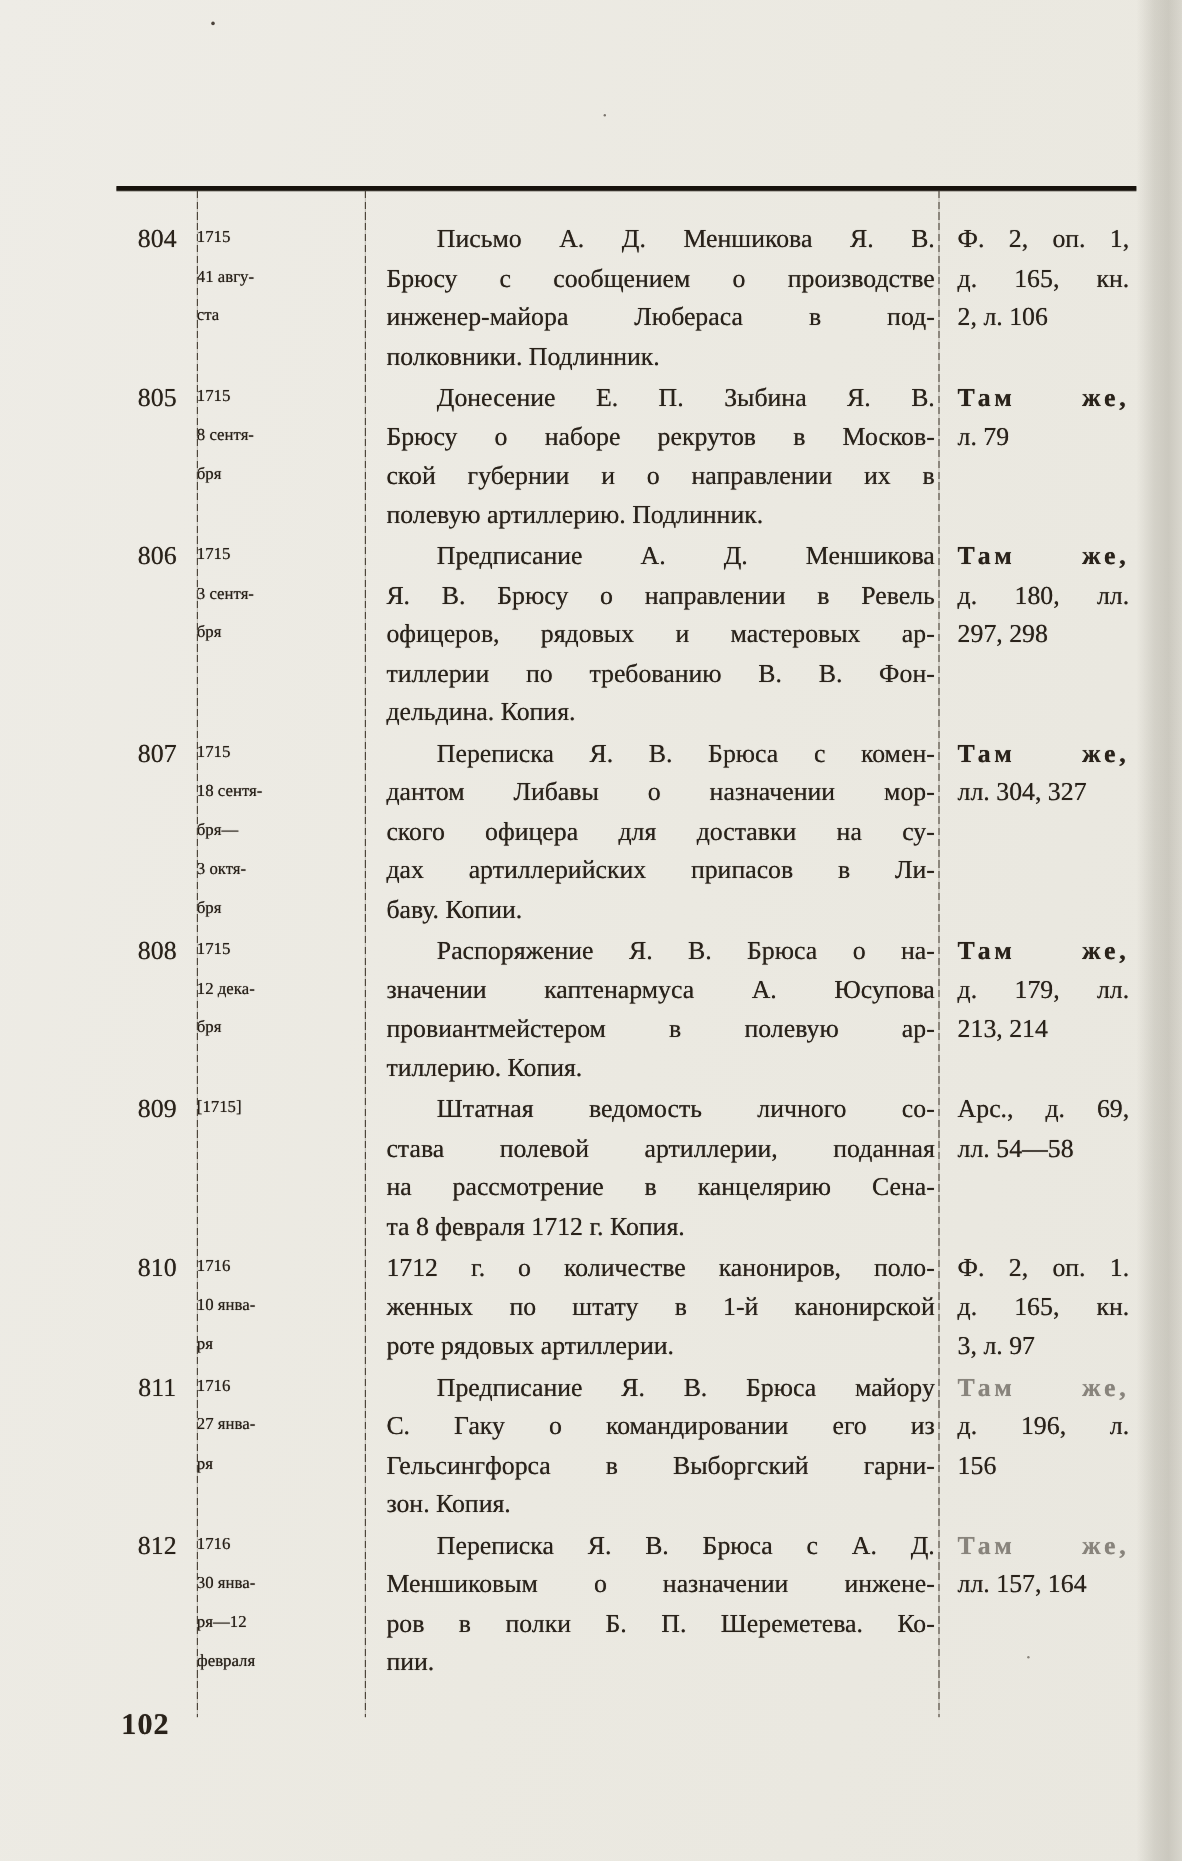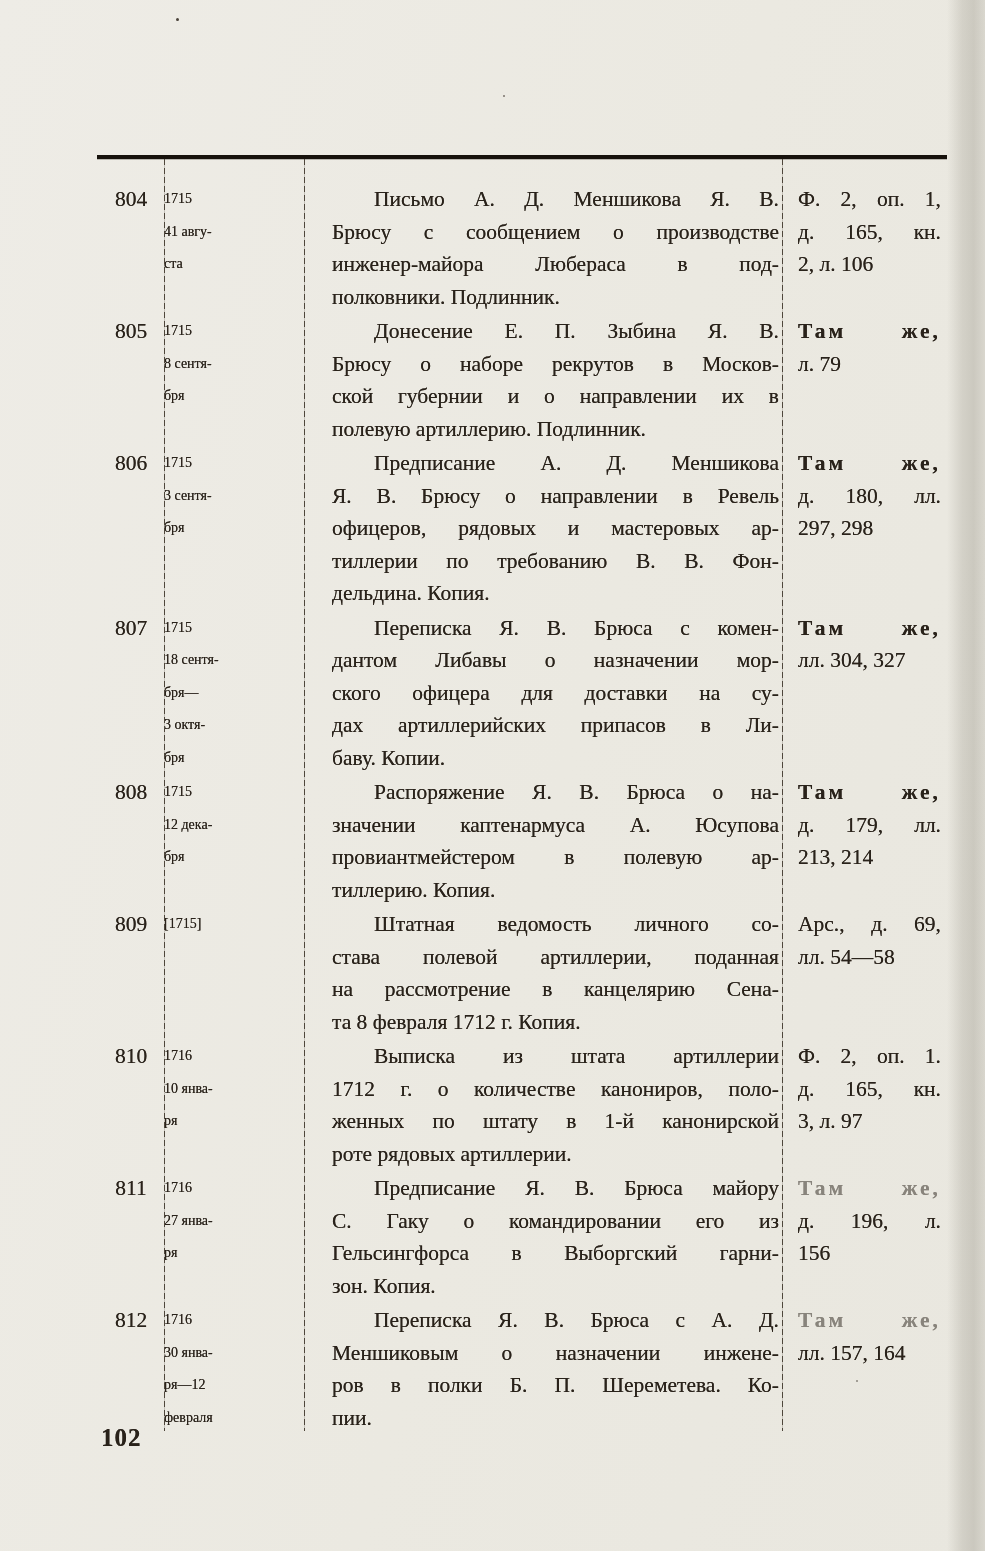--- a/index.html
+++ b/index.html
@@ -51,21 +51,21 @@
     font-size: 21.5px; line-height: 32.5px;
   }
   .c-date {
     width: 140px; flex: 0 0 140px;
     text-align: center;
     font-size: 14px; line-height: 32.5px;
   }
   .c-desc {
     width: 478px; flex: 0 0 478px;
     box-sizing: border-box;
-    padding: 0 3px 0 28px;
+    padding: 0 3px 0 18px;
     font-size: 21.5px; line-height: 32.5px;
   }
   .c-ref {
     width: 163px; flex: 0 0 163px;
     box-sizing: border-box;
     padding: 0 4px 0 16px;
     font-size: 21.5px; line-height: 32.5px;
   }
 
   .c-no, .c-date, .c-desc, .c-ref {
@@ -219,21 +219,20 @@
   </div>
 
   <div class="row">
     <div class="c-no">810</div>
     <div class="c-date">
           <div class="line ">1716</div>
           <div class="line ">10 янва-</div>
           <div class="line ">ря</div>
         </div>
     <div class="c-desc">
-          <div class="line indent just">Выписка из штата артиллерии</div>
           <div class="line just">1712 г. о количестве канониров, поло-</div>
           <div class="line just">женных по штату в 1-й канонирской</div>
           <div class="line ">роте рядовых артиллерии.</div>
         </div>
     <div class="c-ref">
           <div class="line just">Ф. 2, оп. 1.</div>
           <div class="line just">д. 165, кн.</div>
           <div class="line ">3, л. 97</div>
         </div>
   </div>

